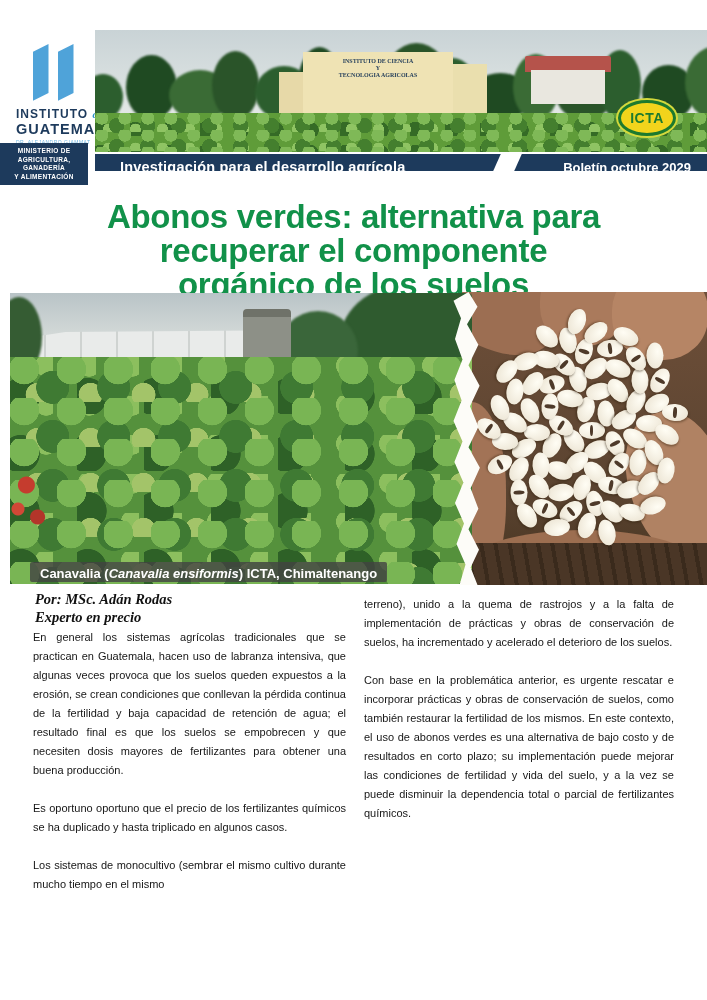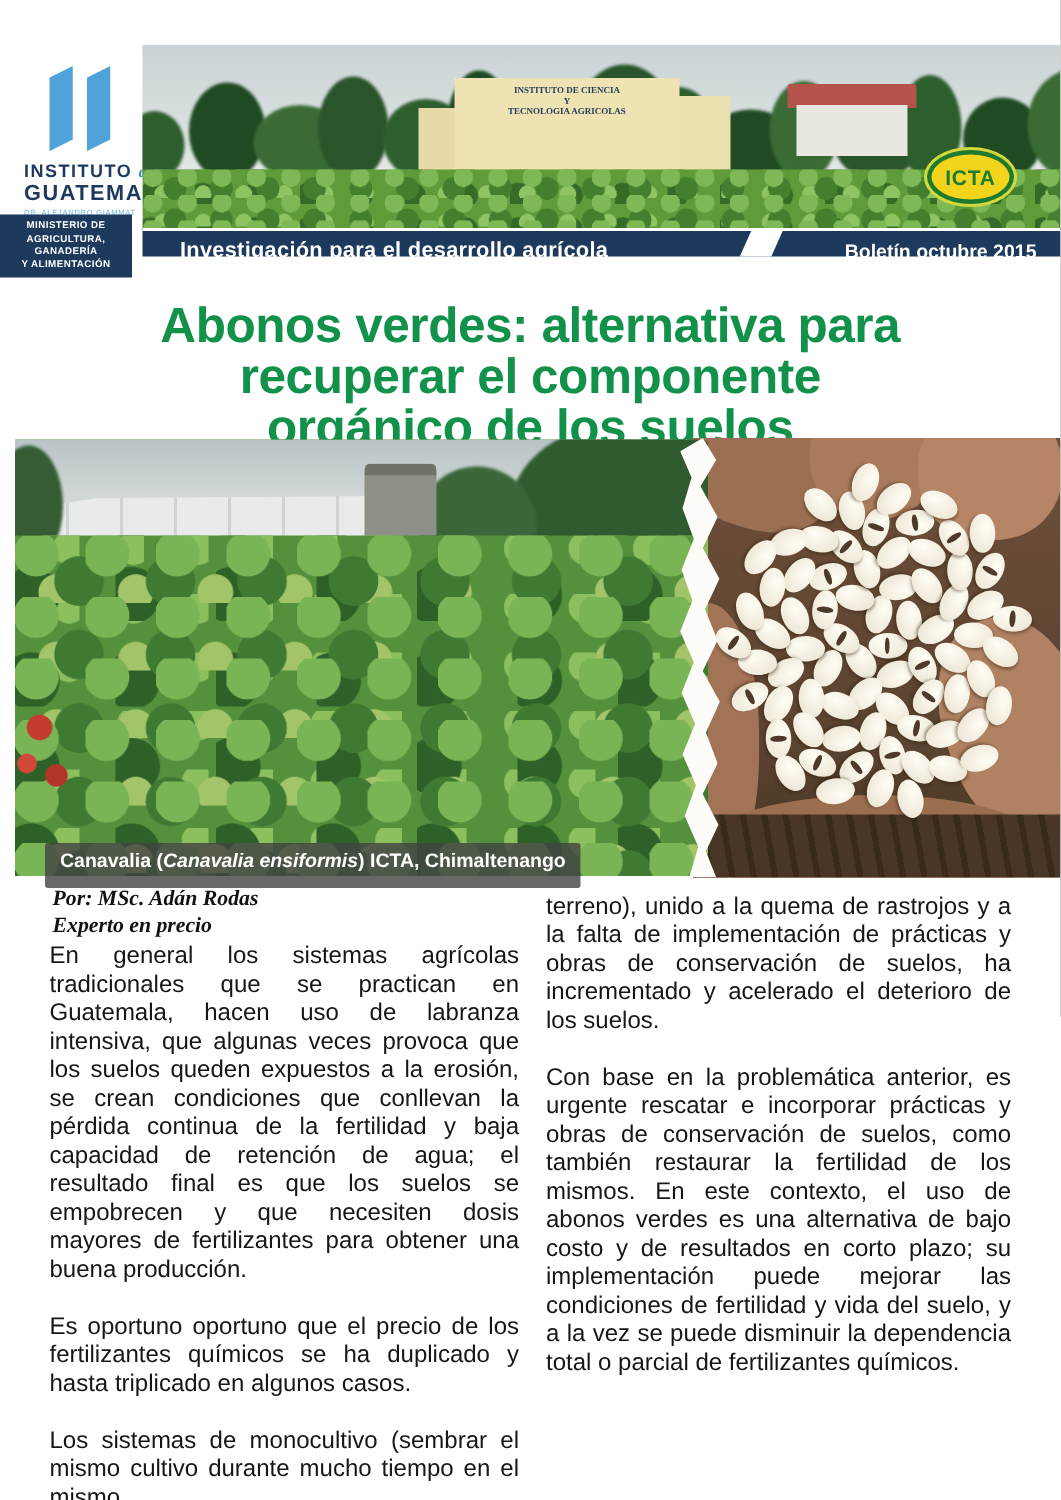--- a/index.html
+++ b/index.html
@@ -89,28 +89,28 @@
   .pr-pods{position:absolute;left:0;bottom:0;width:100%;height:42px;
     background:repeating-linear-gradient(80deg,#4a3626 0 10px,#3a2a1c 10px 14px);}
   .beans{position:absolute;inset:0;}
   .bean{position:absolute;width:26px;height:17px;border-radius:50%;
     background:radial-gradient(ellipse at 35% 35%,#fffdf4,#e9e1cf);box-shadow:1px 1.5px 2px rgba(50,34,16,.4);}
   .bean.hilum::after{content:"";position:absolute;left:11px;top:3px;width:3.5px;height:11px;border-radius:50%;background:#4e3a2a;}
 
   .torn{position:absolute;left:452px;top:292px;width:30px;height:293px;background:#fdfcf8;z-index:5;
     clip-path:polygon(55% 0,85% 5%,50% 11%,88% 18%,55% 25%,92% 32%,60% 39%,88% 46%,55% 53%,93% 60%,62% 67%,88% 74%,55% 81%,90% 88%,62% 94%,85% 100%,25% 100%,45% 93%,15% 86%,40% 79%,10% 72%,38% 65%,8% 58%,35% 51%,5% 44%,32% 37%,8% 30%,35% 23%,10% 16%,30% 9%,5% 3%);}
 
-  .caption{position:absolute;left:30px;top:562px;height:30px;line-height:23px;padding:0 10px;z-index:6;
+  .caption{position:absolute;left:30px;top:562px;height:20px;line-height:23px;padding:0 10px;z-index:6;
     background:rgba(66,66,66,.8);border-radius:2px;color:#fff;font-weight:bold;font-size:13px;white-space:nowrap;}
   .caption i{font-style:italic;}
 
   
   .byline{position:absolute;left:35px;top:590px;font-family:"Liberation Serif",serif;font-style:italic;
     font-weight:bold;font-size:14.5px;line-height:18px;color:#111;}
-  .col{position:absolute;width:313px;font-size:16px;line-height:19px;color:var(--text);text-align:justify;}
+  .col{position:absolute;width:313px;font-size:11px;line-height:19px;color:var(--text);text-align:justify;}
   .col p{margin-bottom:19px;}
   .col-left{left:33px;top:628px;}
   .col-right{left:364px;top:595px;width:310px;}
 </style>
 </head>
 <body>
 
 <div id="page">
 
   <div class="gov">
@@ -162,21 +162,21 @@
     <div class="tp-field"></div>
   </div>
 
   <div class="icta-logo">
     <span>ICTA</span>
   </div>
 
   <div class="banner">
     <span class="banner-title">Investigación para el desarrollo agrícola</span>
     <span class="banner-diagonal"></span>
-    <span class="banner-edition">Boletín octubre 2015</span>
+    <span class="banner-edition">Boletín octubre 2029</span>
   </div>
 
   <div class="main-title">
     <div>Abonos verdes: alternativa para</div>
     <div>recuperar el componente</div>
     <div>orgánico de los suelos</div>
   </div>
 
   <div class="photo-left">
     <div class="lp-sky"></div>

